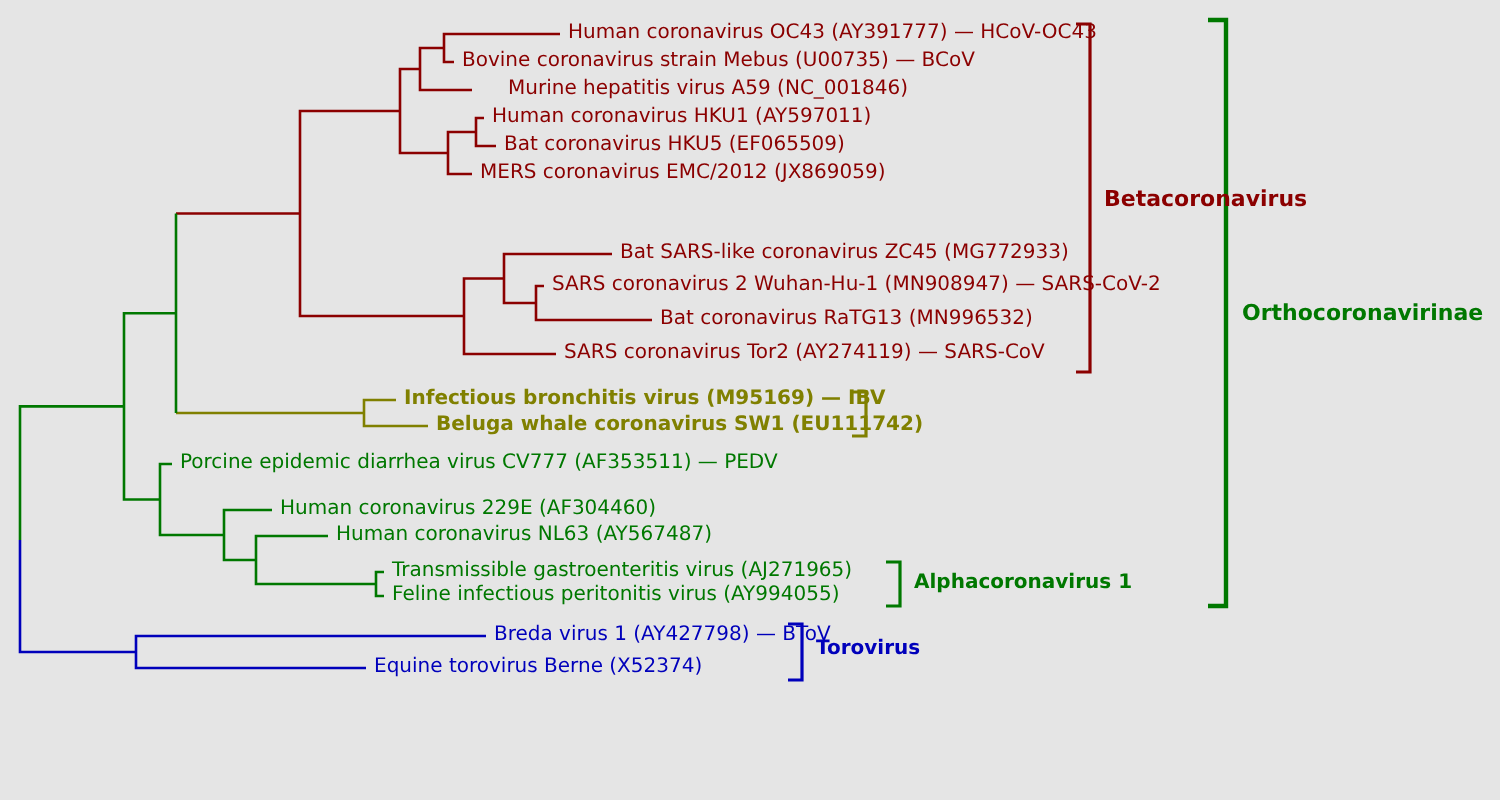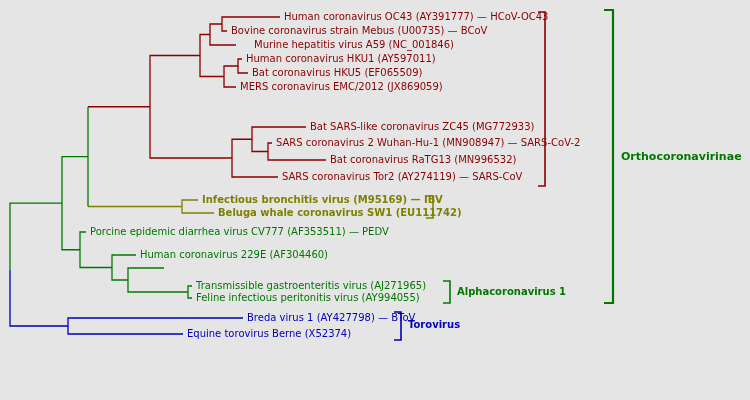--- a/index.html
+++ b/index.html
@@ -94,23 +94,25 @@
   <div class="tip c-red" style="left:310px;top:121px;">Bat SARS-like coronavirus ZC45 (MG772933)</div>
   <div class="tip c-red" style="left:276px;top:137px;">SARS coronavirus 2 Wuhan-Hu-1 (MN908947) — SARS-CoV-2</div>
   <div class="tip c-red" style="left:330px;top:154px;">Bat coronavirus RaTG13 (MN996532)</div>
   <div class="tip c-red" style="left:282px;top:171px;">SARS coronavirus Tor2 (AY274119) — SARS-CoV</div>
 
   <div class="tip c-olive" style="left:202px;top:194px;">Infectious bronchitis virus (M95169) — IBV</div>
   <div class="tip c-olive" style="left:218px;top:207px;">Beluga whale coronavirus SW1 (EU111742)</div>
 
   <div class="tip c-green" style="left:90px;top:226px;">Porcine epidemic diarrhea virus CV777 (AF353511) — PEDV</div>
   <div class="tip c-green" style="left:140px;top:249px;">Human coronavirus 229E (AF304460)</div>
+  <div class="tip c-green" style="left:168px;top:262px;">Human coronavirus NL63 (AY567487)</div>
   <div class="tip c-green" style="left:196px;top:280px;">Transmissible gastroenteritis virus (AJ271965)</div>
   <div class="tip c-green" style="left:196px;top:292px;">Feline infectious peritonitis virus (AY994055)</div>
 
   <div class="tip c-blue" style="left:247px;top:312px;">Breda virus 1 (AY427798) — BToV</div>
   <div class="tip c-blue" style="left:187px;top:328px;">Equine torovirus Berne (X52374)</div>
 
+  <div class="blabel c-red" style="left:552px;top:93px;">Betacoronavirus</div>
   <div class="blabel c-green" style="left:621px;top:150px;">Orthocoronavirinae</div>
   <div class="blabel blabel-small c-green" style="left:457px;top:286px;">Alphacoronavirus 1</div>
   <div class="blabel blabel-small c-blue" style="left:408px;top:319px;">Torovirus</div>
 
 </div>
 
 </body></html>

